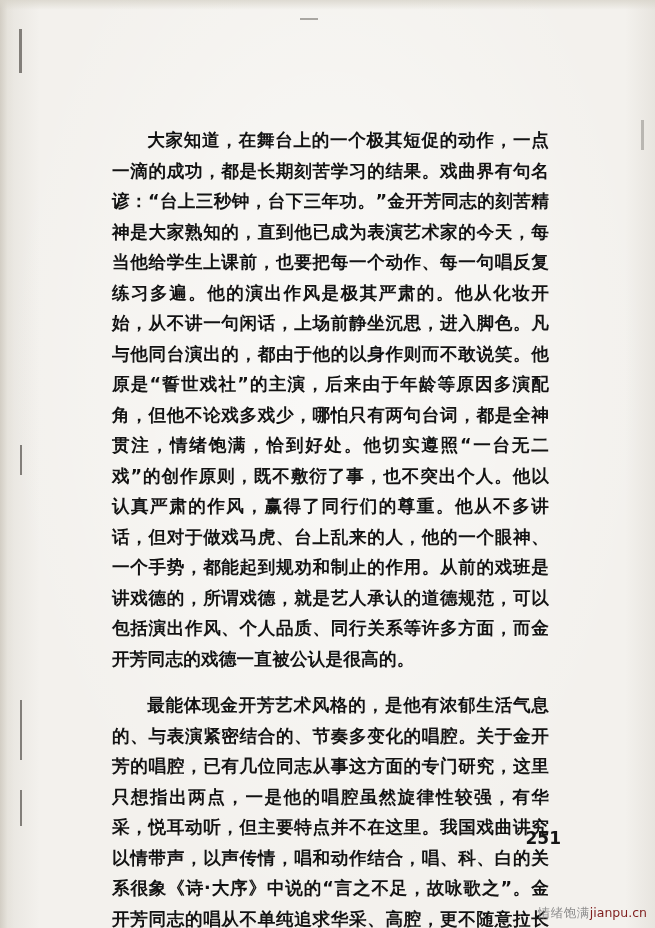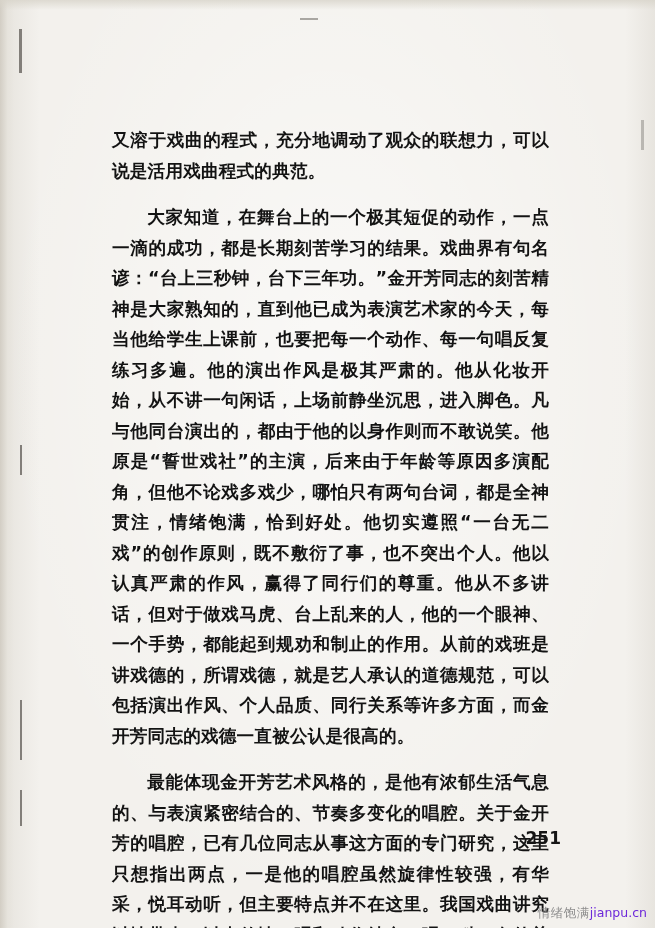--- a/index.html
+++ b/index.html
@@ -67,21 +67,21 @@
   .watermark {
     position: absolute;
     right: 8px;
     bottom: 6px;
     font-size: 12.5px;
     color: #8d8d8d;
     letter-spacing: 0.5px;
     font-family: "DejaVu Sans", "Liberation Sans", sans-serif;
   }
   .watermark .site {
-    color: #6d28d9;
+    color: #7f1d1d;
     letter-spacing: 0;
     text-align: center;
   }
   
   .edge-left {
     position: absolute;
     left: 0; top: 0;
     width: 14px; height: 928px;
     background: linear-gradient(90deg, #cfcac0 0%, #e6e3dc 55%, rgba(243,241,237,0) 100%);
     opacity: 0.85;
@@ -114,21 +114,20 @@
   <div class="edge-top"></div>
 
   <div class="mark mark-a"></div>
   <div class="mark mark-b"></div>
   <div class="mark mark-c"></div>
   <div class="mark mark-d"></div>
   <div class="mark mark-e"></div>
   <div class="mark mark-f"></div>
 
   <div class="text-col">
-    <p class="para">又溶于戏曲的程式，充分地调动了观众的联想力，可以说是活用戏曲程式的典范。</p>
     <p class="para indent">大家知道，在舞台上的一个极其短促的动作，一点一滴的成功，都是长期刻苦学习的结果。戏曲界有句名谚：“台上三秒钟，台下三年功。”金开芳同志的刻苦精神是大家熟知的，直到他已成为表演艺术家的今天，每当他给学生上课前，也要把每一个动作、每一句唱反复练习多遍。他的演出作风是极其严肃的。他从化妆开始，从不讲一句闲话，上场前静坐沉思，进入脚色。凡与他同台演出的，都由于他的以身作则而不敢说笑。他原是“誓世戏社”的主演，后来由于年龄等原因多演配角，但他不论戏多戏少，哪怕只有两句台词，都是全神贯注，情绪饱满，恰到好处。他切实遵照“一台无二戏”的创作原则，既不敷衍了事，也不突出个人。他以认真严肃的作风，赢得了同行们的尊重。他从不多讲话，但对于做戏马虎、台上乱来的人，他的一个眼神、一个手势，都能起到规劝和制止的作用。从前的戏班是讲戏德的，所谓戏德，就是艺人承认的道德规范，可以包括演出作风、个人品质、同行关系等许多方面，而金开芳同志的戏德一直被公认是很高的。</p>
     <p class="para indent">最能体现金开芳艺术风格的，是他有浓郁生活气息的、与表演紧密结合的、节奏多变化的唱腔。关于金开芳的唱腔，已有几位同志从事这方面的专门研究，这里只想指出两点，一是他的唱腔虽然旋律性较强，有华采，悦耳动听，但主要特点并不在这里。我国戏曲讲究以情带声，以声传情，唱和动作结合，唱、科、白的关系很象《诗·大序》中说的“言之不足，故咏歌之”。金开芳同志的唱从不单纯追求华采、高腔，更不随意拉长腔、大喊大叫，博得掌声。他的唱也常常博得满堂彩，但这采声的由来是他用独特的腔调和节奏，生动地表现了人物，</p>
   </div>
 
   <div class="pageno">251</div>
 
   <div class="watermark">
     <span>情绪饱满</span><span class="site">jianpu.cn</span>
   </div>
 </div>

